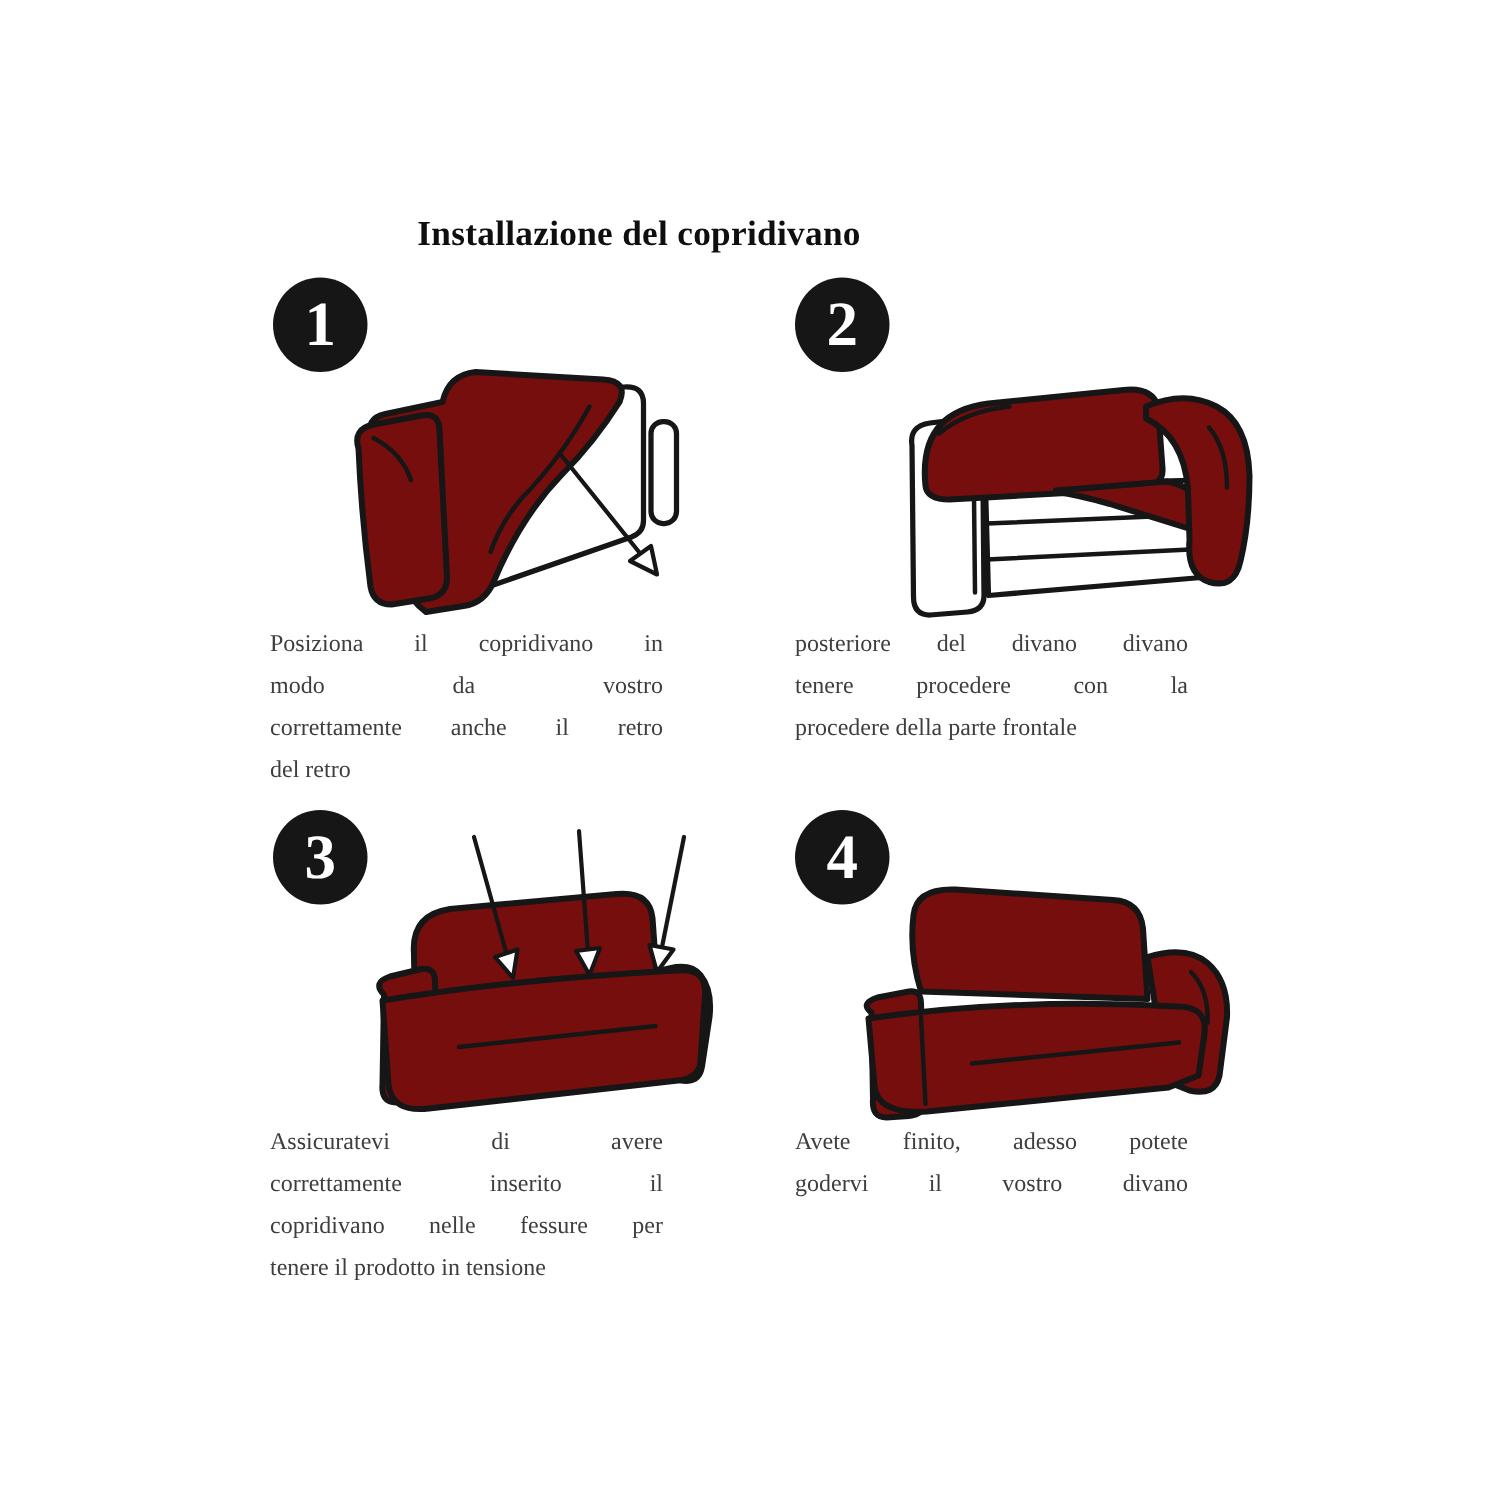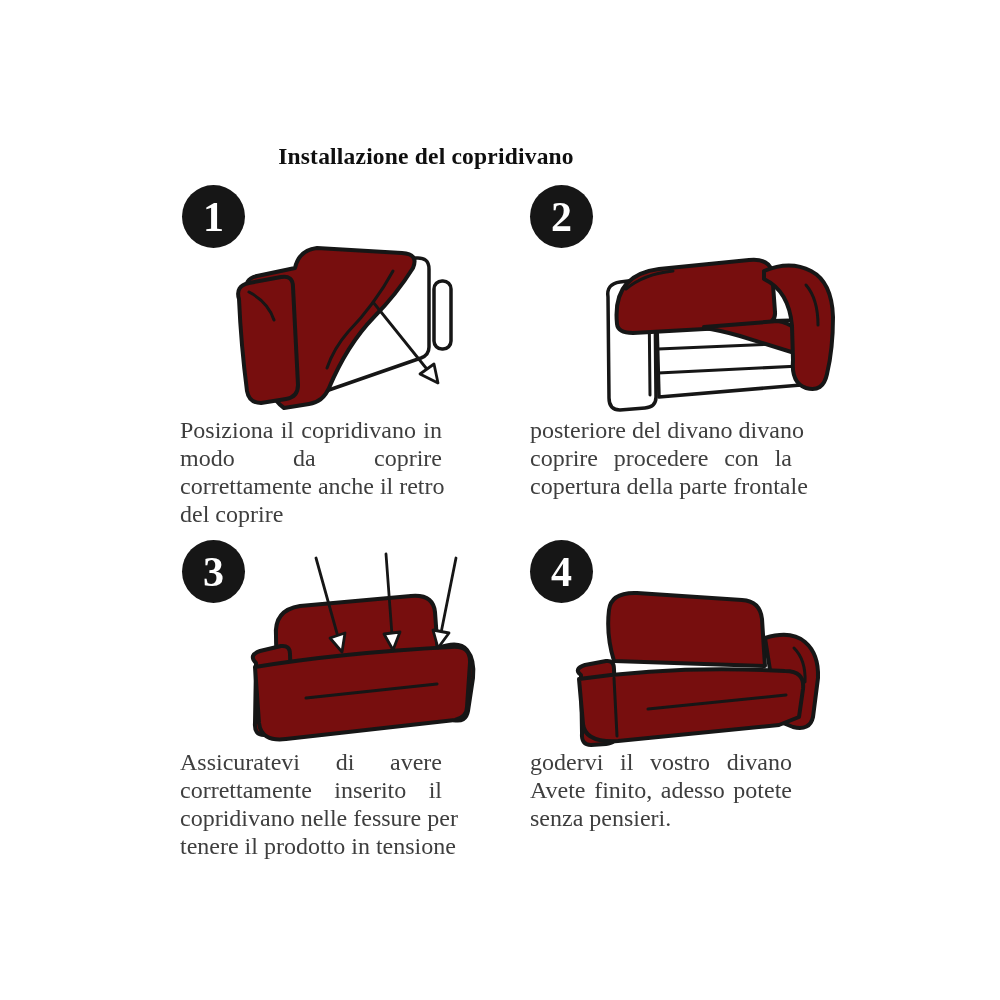--- a/index.html
+++ b/index.html
@@ -21,21 +21,21 @@
     background:var(--badge_bg,#161616);color:var(--badge_text,#fff);
     display:flex;align-items:center;justify-content:center;
     font-size:42px;font-weight:700;line-height:1;
   }
   .illus{position:absolute;}
   .step-text{position:absolute;left:0;width:262px;}
   .step-2 .step-text,.step-4 .step-text{left:2px;}
   .row-top .step-text{top:231px;}
   .row-bottom .step-text{top:208px;}
   .tline{
-    font-size:24px;line-height:28px;color:var(--body_text,#3e3e3e);
+    font-size:16px;line-height:28px;color:var(--body_text,#3e3e3e);
     text-align:justify;text-align-last:justify;white-space:nowrap;
     width:100%;
   }
   .tline.last{text-align-last:left;}
   
   .c{fill:var(--cover,#770e0e);stroke:var(--outline,#161616);stroke-width:4;stroke-linejoin:round;}
   .w{fill:var(--uncovered,#ffffff);stroke:var(--outline,#161616);stroke-width:3.5;stroke-linejoin:round;}
   .s{fill:none;stroke:var(--outline,#161616);stroke-width:3;stroke-linecap:round;}
   .al{fill:none;stroke:var(--outline,#161616);stroke-width:2.8;stroke-linecap:round;}
   .ah{fill:var(--uncovered,#ffffff);stroke:var(--outline,#161616);stroke-width:2.8;stroke-linejoin:round;}
@@ -55,44 +55,44 @@
       <path class="c" d="M 22,57 Q 17,44 31,41 L 69,33 Q 73,15 91,13 L 176,18 Q 193,19 187,33 Q 170,60 148,82 Q 121,110 103,153 Q 97,167 83,169 L 58,173 Q 39,160 29,112 Q 23,83 22,57 Z"></path>
       <path class="s" d="M 35,53 Q 58,67 68,87"></path>
       <path class="s" d="M 167,36 Q 149,69 122,97 Q 108,113 101,133"></path>
       <path class="c" d="M 13,64 Q 9,51 23,48 L 55,42 Q 67,40 67,52 L 72,150 Q 72,162 60,164 L 35,168 Q 23,168 21,156 Q 15,110 13,64 Z"></path>
       <path class="s" d="M 23,57 Q 42,67 48,85"></path>
       <path class="al" d="M 147,67 L 200,133"></path>
       <polygon class="ah" points="212,148 194,139 208,129"></polygon>
     </svg>
     <div class="step-text">
       <div class="tline">Posiziona il copridivano in</div>
-      <div class="tline">modo da coprire</div>
+      <div class="tline">modo da vostro</div>
       <div class="tline">correttamente anche il retro</div>
-      <div class="tline last">del coprire</div>
+      <div class="tline last">del retro</div>
     </div>
   </section>
 
   <section class="step step-2 row-top">
     <div class="badge">2</div>
     <svg class="illus" style="left:28px;top:42px" width="290" height="190" viewBox="0 0 290 190">
       <path class="w" d="M 101,97 L 243,93 L 245,158 L 103,170 Z"></path>
       <path class="s" d="M 102,122 L 244,116"></path>
       <path class="s" d="M 102,146 L 244,139"></path>
       <path class="w" d="M 52,70 Q 50,57 64,55 L 88,52 Q 99,51 99,62 L 100,170 Q 100,180 89,181 L 64,183 Q 53,183 53,171 Z"></path>
       <path class="s" d="M 86,60 Q 93,61 93,71 L 94,168"></path>
       <path class="c" d="M 61,97 Q 56,48 103,42 L 193,33 Q 212,31 216,44 L 219,85 Q 220,97 203,99 L 77,106 Q 62,106 61,97 Z"></path>
       <path class="s" d="M 70,62 Q 88,47 117,44"></path>
       <path class="c" d="M 148,100 L 222,94 Q 243,98 245,114 L 245,128 L 184,109 Q 163,103 148,101 Z"></path>
       <path class="c" d="M 208,44 Q 234,33 255,44 Q 276,55 277,90 Q 277,122 271,147 Q 267,166 250,161 Q 235,156 237,133 L 236,99 Q 233,64 208,52 Z"></path>
       <path class="s" d="M 250,58 Q 262,72 262,98"></path>
     </svg>
     <div class="step-text">
       <div class="tline">posteriore del divano divano</div>
-      <div class="tline">coprire procedere con la</div>
-      <div class="tline last">copertura della parte frontale</div>
+      <div class="tline">tenere procedere con la</div>
+      <div class="tline last">procedere della parte frontale</div>
     </div>
   </section>
 
   <section class="step step-3 row-bottom">
     <div class="badge">3</div>
     <svg class="illus" style="left:40px;top:6px" width="270" height="207" viewBox="0 0 270 207">
       <path class="c" d="M 56,90 Q 54,64 80,60 L 191,50 Q 213,48 215,66 L 218,108 Q 218,118 203,120 L 62,135 Q 56,120 56,90 Z"></path>
       <path class="c" d="M 36,117 Q 28,109 40,105 L 61,100 Q 70,99 70,108 L 72,176 Q 72,186 62,187 L 44,189 Q 34,189 35,177 Z"></path>
       <path class="c" d="M 218,102 Q 239,94 247,104 Q 255,114 253,132 L 248,165 Q 246,177 233,174 L 221,169 Z"></path>
       <path class="c" d="M 35,121 Q 120,107 231,101 Q 251,99 250,117 L 247,161 Q 247,171 235,174 L 66,193 Q 41,196 39,177 Z"></path>
@@ -117,19 +117,18 @@
     <svg class="illus" style="left:20px;top:38px" width="300" height="172" viewBox="0 0 300 172">
       <path class="c" d="M 61,32 Q 63,14 89,15 L 194,22 Q 212,23 214,41 L 217,88 L 66,83 Q 58,57 61,32 Z"></path>
       <path class="c" d="M 33,97 Q 25,91 37,87 L 58,83 Q 66,82 66,91 L 68,157 Q 68,165 58,166 L 43,167 Q 33,167 34,155 Z"></path>
       <path class="c" d="M 217,60 Q 243,52 257,64 Q 271,76 270,100 L 265,139 Q 262,153 245,149 L 230,143 Z"></path>
       <path class="s" d="M 246,70 Q 258,82 257,104"></path>
       <path class="c" d="M 31,101 Q 130,87 237,93 Q 257,93 255,111 L 251,139 L 231,147 L 70,163 Q 37,165 35,146 Z"></path>
       <path class="s" d="M 100,131 L 238,117"></path>
       <path class="s" d="M 66,100 L 69,158"></path>
     </svg>
     <div class="step-text">
+      <div class="tline">Avete finito, adesso potete</div>
       <div class="tline">godervi il vostro divano</div>
-      <div class="tline">Avete finito, adesso potete</div>
-      <div class="tline last">senza pensieri.</div>
     </div>
   </section>
 
 </div>
 
 </body></html>

